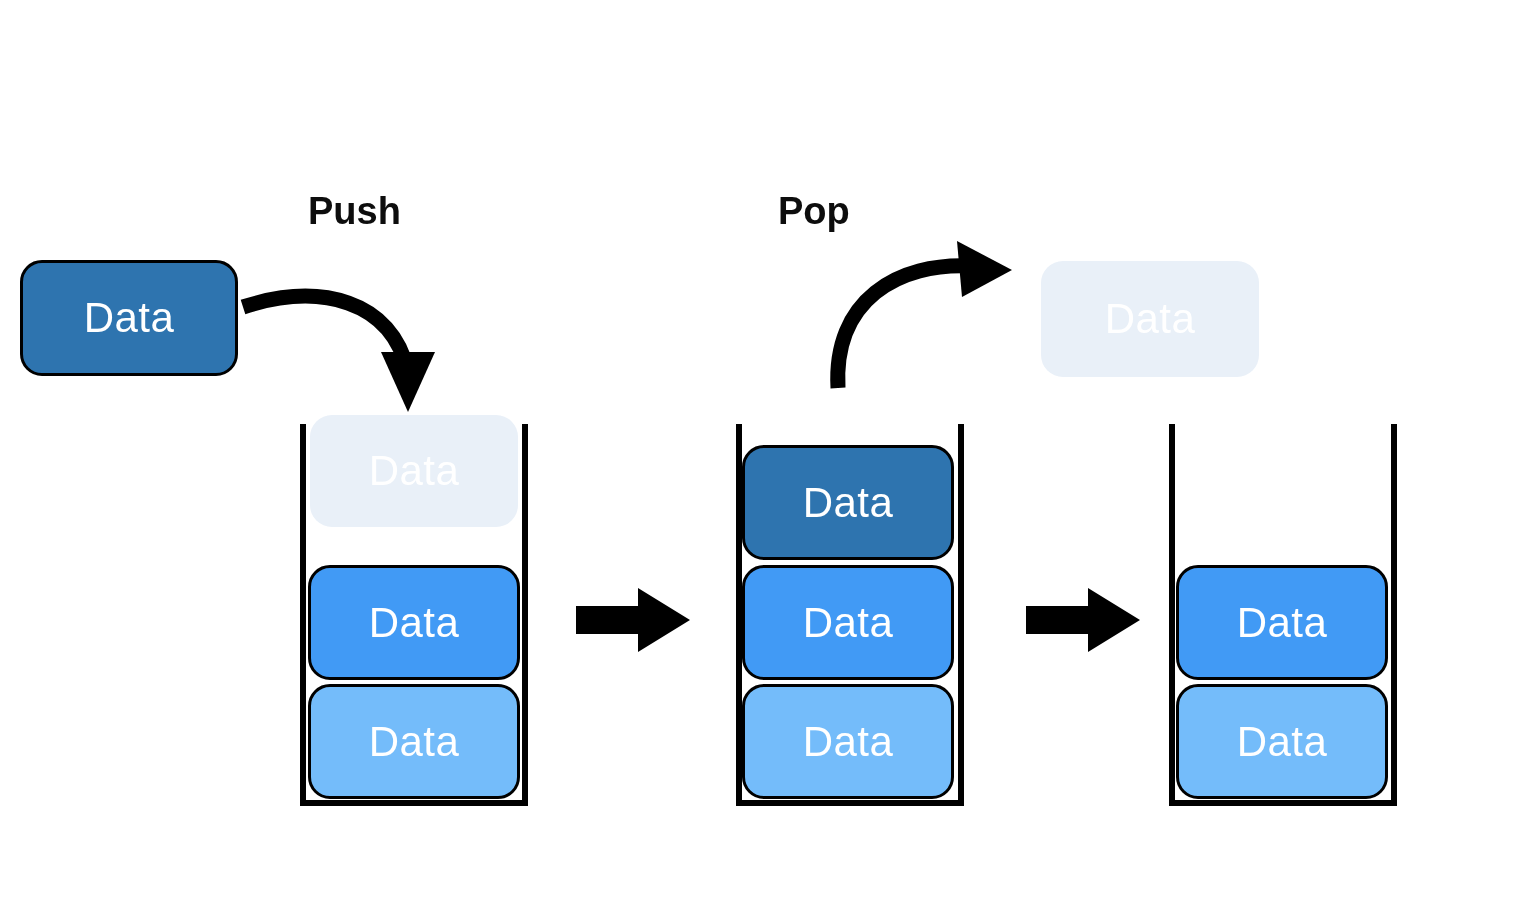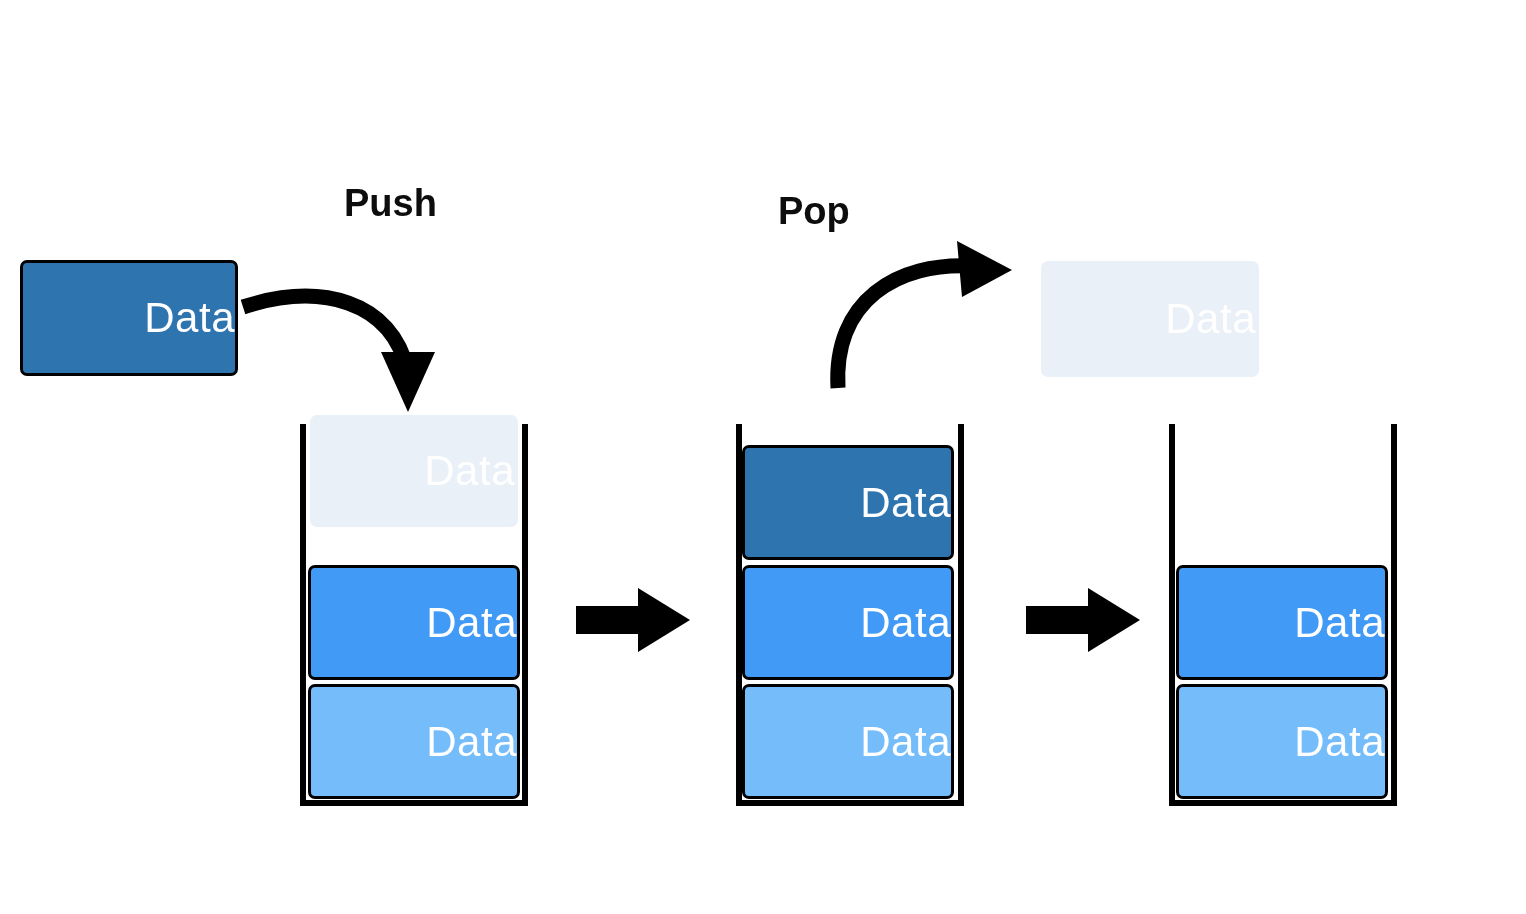--- a/index.html
+++ b/index.html
@@ -17,22 +17,22 @@
     background: #ffffff;
     overflow: hidden;
   }
 
   
   .data-box {
     position: absolute;
     box-sizing: border-box;
     display: flex;
     align-items: center;
-    justify-content: flex-end;
-    border-radius: 7px;
+    justify-content: center;
+    border-radius: 22px;
     color: #ffffff;
     font-size: 42px;
     font-weight: 400;
     letter-spacing: 0.5px;
     line-height: 1;
     font-family: "Liberation Sans", sans-serif;
     user-select: none;
   }
   .data-box.solid {
     border: 3px solid #000000;
@@ -95,21 +95,21 @@
       <rect x="576" y="606" width="70" height="28" fill="#000000"></rect>
       <polygon points="690,620 638,588 638,652" fill="#000000"></polygon>
     </g>
 
     <g>
       <rect x="1026" y="606" width="70" height="28" fill="#000000"></rect>
       <polygon points="1140,620 1088,588 1088,652" fill="#000000"></polygon>
     </g>
   </svg>
 
-  <div class="op-label" style="left:308px; top:184px;margin-left:36px;">Push</div>
+  <div class="op-label" style="left:308px; top:192px;">Push</div>
   <div class="op-label" style="left:778px; top:192px;text-align:right;">Pop</div>
 
   <div class="data-box solid" style="left:20px; top:260px; width:218px; height:116px; background:#2E74AF;">
     <span>Data</span>
   </div>
 
   <div class="data-box ghost" style="left:1041px; top:261px; width:218px; height:116px; background:#E9F0F8;">
     <span>Data</span>
   </div>
 

